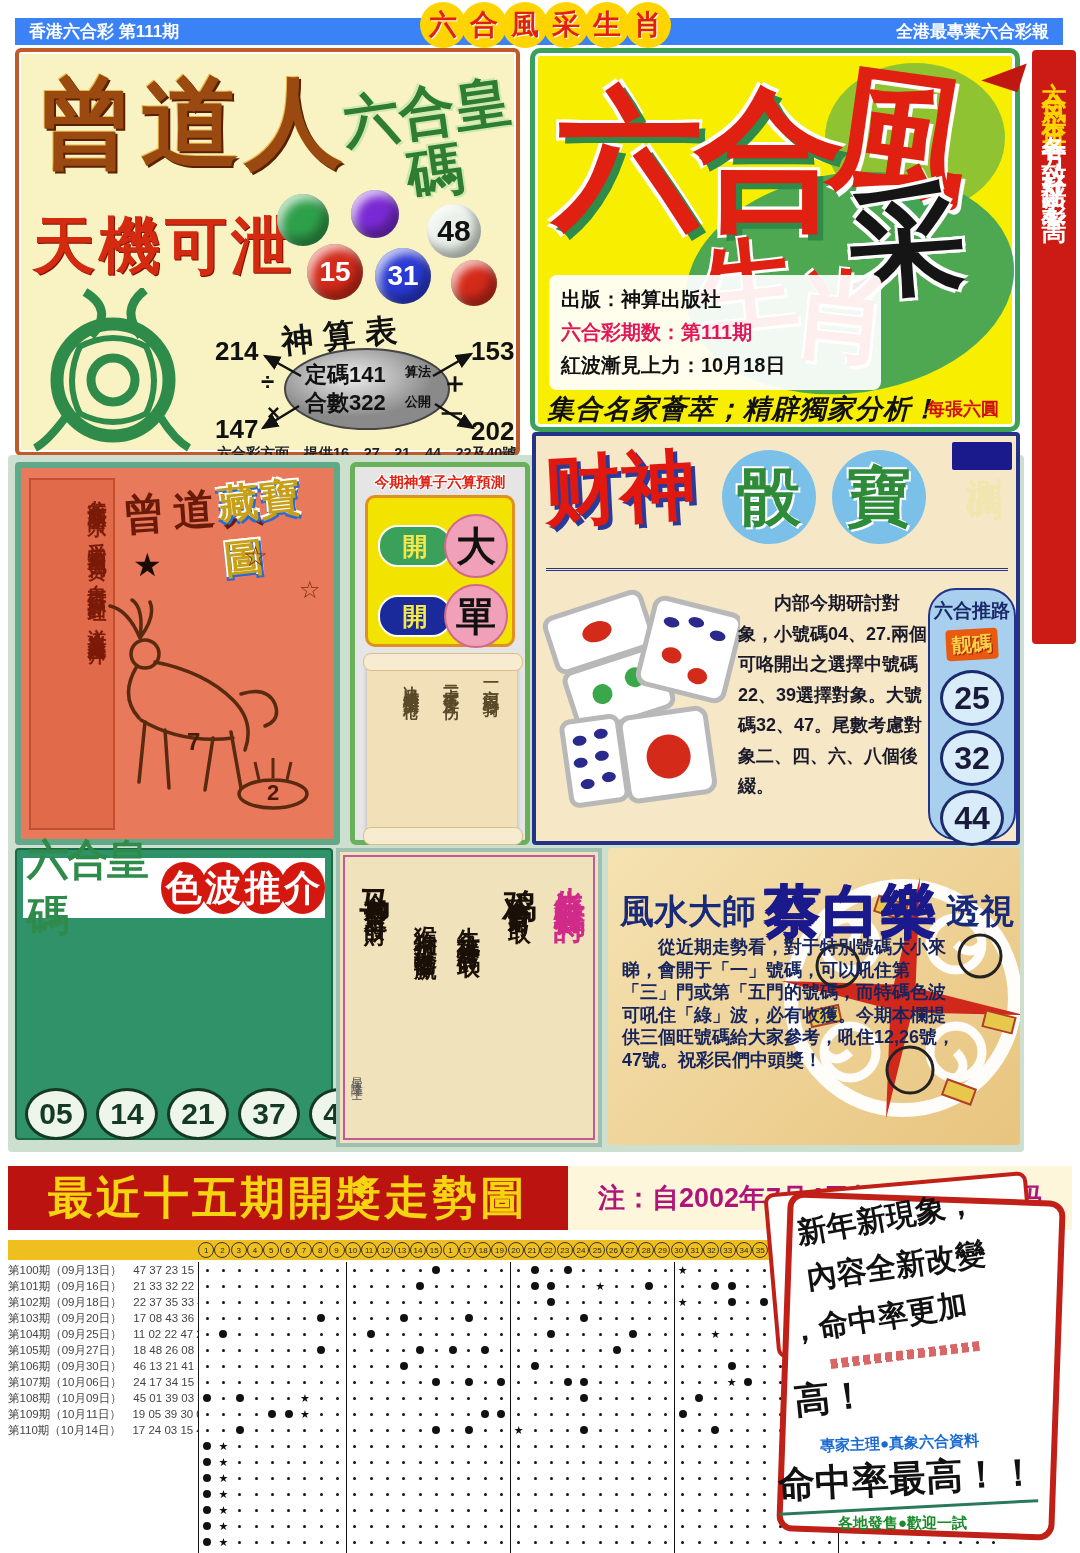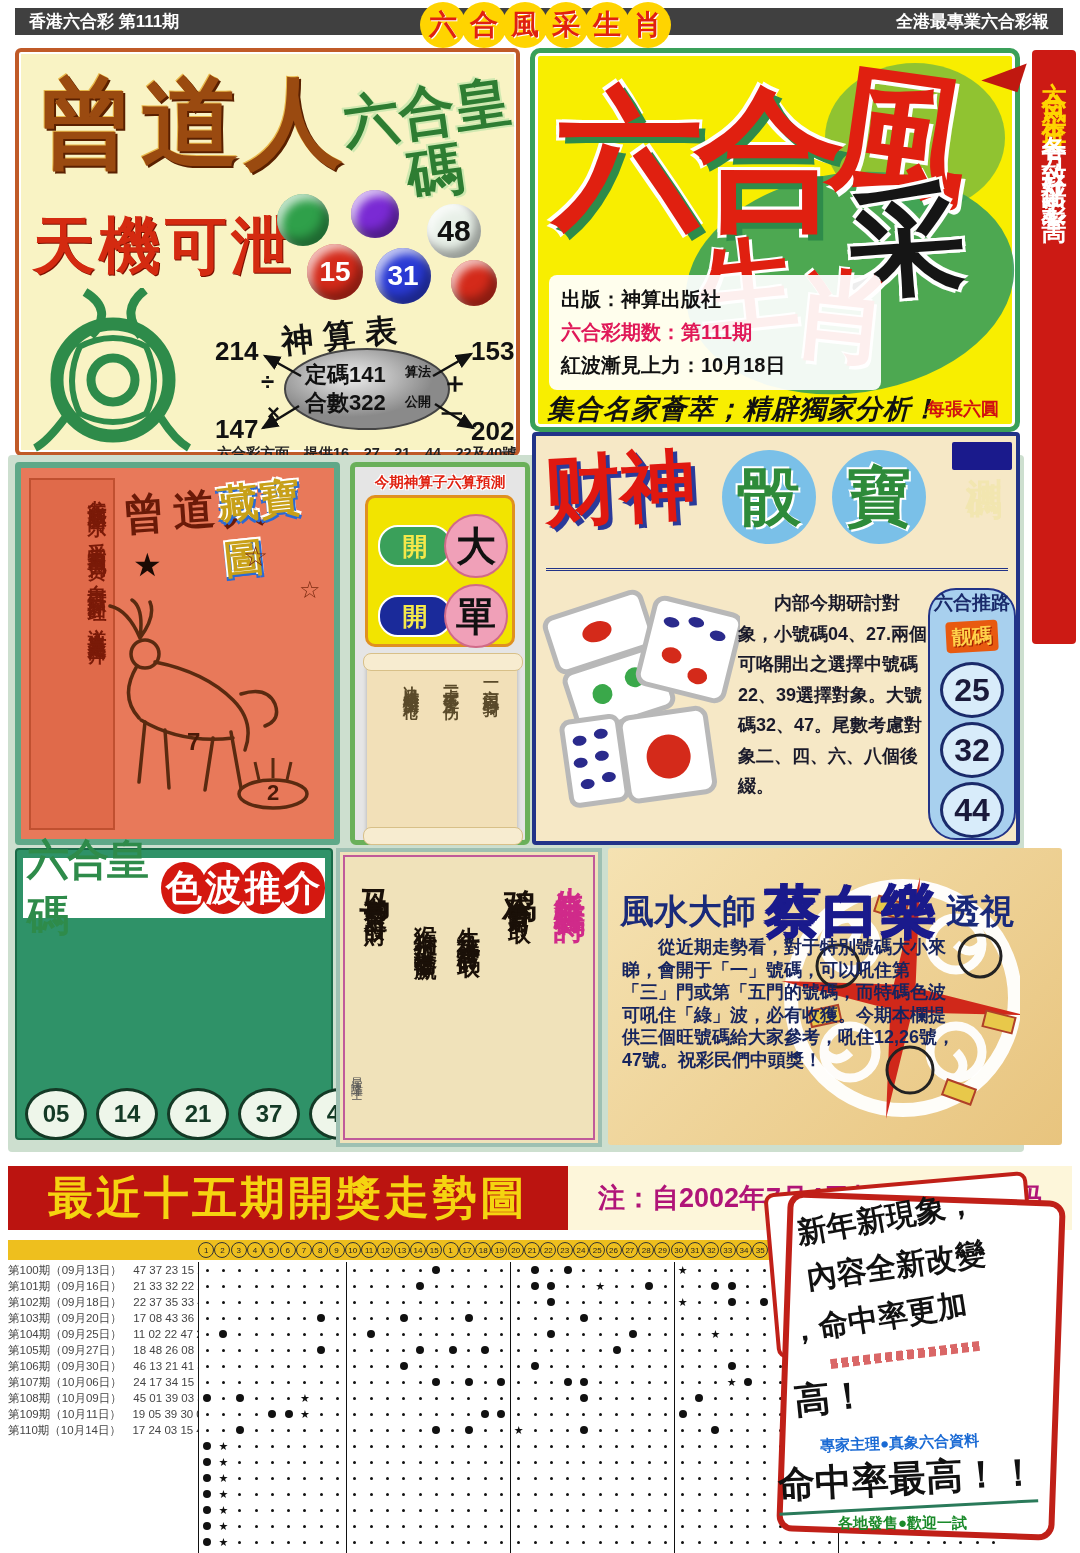--- a/index.html
+++ b/index.html
@@ -1,21 +1,21 @@
 <!DOCTYPE html>
 <html><head>
 <meta charset="utf-8">
 <style>
   html,body{margin:0;padding:0;background:#888;}
   #page{position:relative;width:1080px;height:1553px;background:#fff;overflow:hidden;
         font-family:"Liberation Sans",sans-serif;}
   .abs{position:absolute;}
   .serif{font-family:"Liberation Serif",serif;}
   
-  #mast-bar{left:15px;top:8px;width:1048px;height:27px;background:#404040;color:#fff;
+  #mast-bar{left:15px;top:18px;width:1048px;height:27px;background:#3b82f6;color:#fff;
     display:flex;align-items:center;justify-content:space-between;padding:0 14px;box-sizing:border-box;
     font-size:17px;font-weight:bold;}
   #masthead-center{left:425px;top:2px;display:flex;z-index:3;}
   .mcirc{width:46px;height:46px;border-radius:50%;background:#ffd400;color:#e02010;
     display:flex;align-items:center;justify-content:center;font-size:28px;font-weight:bold;margin-left:-5px;
     text-shadow:1px 1px 0 #fff;}
   
   #zdr{left:15px;top:48px;width:505px;height:408px;background:#f9f3c4;border:4px solid #c05a28;
     border-radius:6px;box-sizing:border-box;box-shadow:inset 0 0 0 2px #fff;}
   #zdr-title{left:18px;top:6px;font-size:98px;font-weight:bold;color:#9a4a10;letter-spacing:6px;
@@ -91,57 +91,57 @@
   .cs-circ{position:absolute;width:94px;height:94px;border-radius:50%;background:#7ac0e8;
     display:flex;align-items:center;justify-content:center;}
   .cs-circ b{font-size:64px;color:#2e8b3a;text-shadow:2px 2px 0 #fff,-2px -2px 0 #fff;}
   #cs-t3{left:416px;top:6px;width:52px;background:#1a1a8c;color:#f2e6b0;writing-mode:vertical-rl;
     text-orientation:upright;font-size:36px;font-weight:bold;padding:8px 4px;text-align:center;
     letter-spacing:6px;border-radius:2px;}
   #cs-line{left:10px;top:132px;width:462px;border-top:3px double #223388;}
   #cs-body{left:202px;top:152px;width:192px;font-size:18px;font-weight:bold;color:#1a1a2a;
     line-height:30.5px;text-indent:2em;}
   #cs-side{left:392px;top:152px;width:88px;height:252px;background:#a8d0ee;border:2px solid #223388;
-    border-radius:28px;box-sizing:border-box;text-align:center;}
+    border-radius:28px;box-sizing:border-box;text-align:center;padding-top:8px;}
   #cs-side-title{font-size:19px;font-weight:bold;color:#1a2a6a;}
   #cs-side-badge{display:inline-block;margin:5px 0 6px;background:#e85a10;border-radius:4px;
     padding:2px 6px;transform:rotate(-3deg);font-size:20px;font-weight:bold;color:#ffd24a;
     text-shadow:1px 1px 0 #a02000;}
   .cs-num{width:58px;height:50px;margin:4px auto;border:3px solid #1a2a6a;border-radius:50%;
     background:#d8ecfa;display:flex;align-items:center;justify-content:center;font-size:32px;
     font-weight:bold;color:#1a1a3a;}
   
   #sebo{left:15px;top:848px;width:318px;height:292px;background:#2f9268;border:2px solid #1a6a48;
     box-sizing:border-box;border-radius:4px;}
   #sb-title{left:6px;top:8px;width:302px;height:60px;background:#fff;display:flex;align-items:center;}
   #sb-tg{font-size:42px;font-weight:bold;color:#2e8b4a;margin-left:4px;letter-spacing:-2px;}
   .sb-rc{width:52px;height:52px;border-radius:50%;background:#d41810;color:#fff;display:flex;
     align-items:center;justify-content:center;font-size:36px;font-weight:bold;margin-left:-6px;
     font-family:"Liberation Serif",serif;}
   #sb-body{left:10px;top:76px;width:298px;height:150px;background:#fff;box-sizing:border-box;
     padding:6px 9px;font-size:16px;font-weight:bold;color:#333;line-height:24.5px;text-indent:2em;}
   #sb-nums{left:8px;top:238px;display:flex;gap:9px;}
   .sb-num{width:56px;height:46px;border:3px solid #143a26;border-radius:50%;background:#eef6ea;
-    display:flex;align-items:center;justify-content:center;font-size:24px;font-weight:bold;color:#143a26;}
+    display:flex;align-items:center;justify-content:center;font-size:30px;font-weight:bold;color:#143a26;}
   
   #poem{left:336px;top:848px;width:266px;height:299px;background:#f0e2ba;border:4px solid #9ec0b2;
     box-sizing:border-box;box-shadow:inset 0 0 0 3px #f0e2ba,inset 0 0 0 5px #c05a9a;}
   #poem-cols{position:absolute;right:8px;top:10px;height:278px;writing-mode:vertical-rl;
     text-orientation:upright;}
   #poem-title{display:block;font-size:31px;font-weight:bold;color:#d02a8a;letter-spacing:4px;
     margin-left:6px;font-family:"Liberation Serif",serif;}
   .poem-col{display:block;font-size:23px;font-weight:bold;color:#1a1008;letter-spacing:5px;
     margin-left:12px;font-family:"Liberation Serif",serif;}
   .poem-col.mid{padding-top:46px;}
   .zo{font-size:34px;letter-spacing:12px;}
   #poem-sig{left:8px;bottom:60px;writing-mode:vertical-rl;text-orientation:upright;font-size:12px;
     color:#555;letter-spacing:4px;}
   
   #feng{left:608px;top:848px;width:412px;height:297px;background:linear-gradient(135deg,#f5e2b2,#e8c47e);
-    border-radius:3px;overflow:hidden;padding-left:42px;}
+    border-radius:3px;overflow:hidden;}
   #fs-title{left:12px;top:26px;display:flex;align-items:center;color:#1a2a7a;}
   #fs-tp,#fs-ts{font-size:34px;font-weight:bold;font-family:"Liberation Serif",serif;}
   #fs-tn{font-size:56px;font-weight:900;color:#1a1a8c;margin:0 8px;letter-spacing:2px;
     text-shadow:2px 0 0 #1a1a8c,0 2px 0 #1a1a8c;}
   #fs-body{left:14px;top:88px;width:336px;font-size:18px;font-weight:bold;color:#16245e;
     line-height:22.5px;text-indent:2em;}
   
   #tr-title{left:8px;top:1166px;width:560px;height:64px;background:#bb1410;color:#f5d410;
     font-size:45px;font-weight:bold;display:flex;align-items:center;justify-content:center;
     letter-spacing:3px;font-family:Liberation Sans, sans-serif;}

